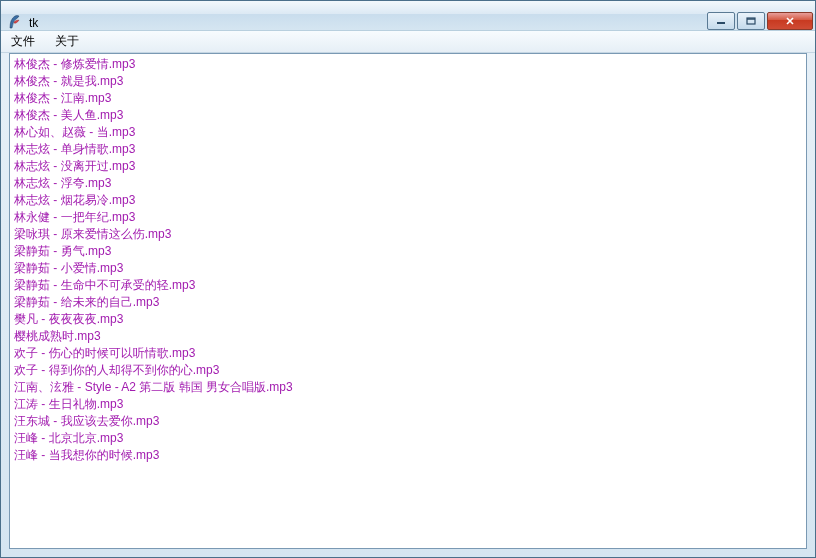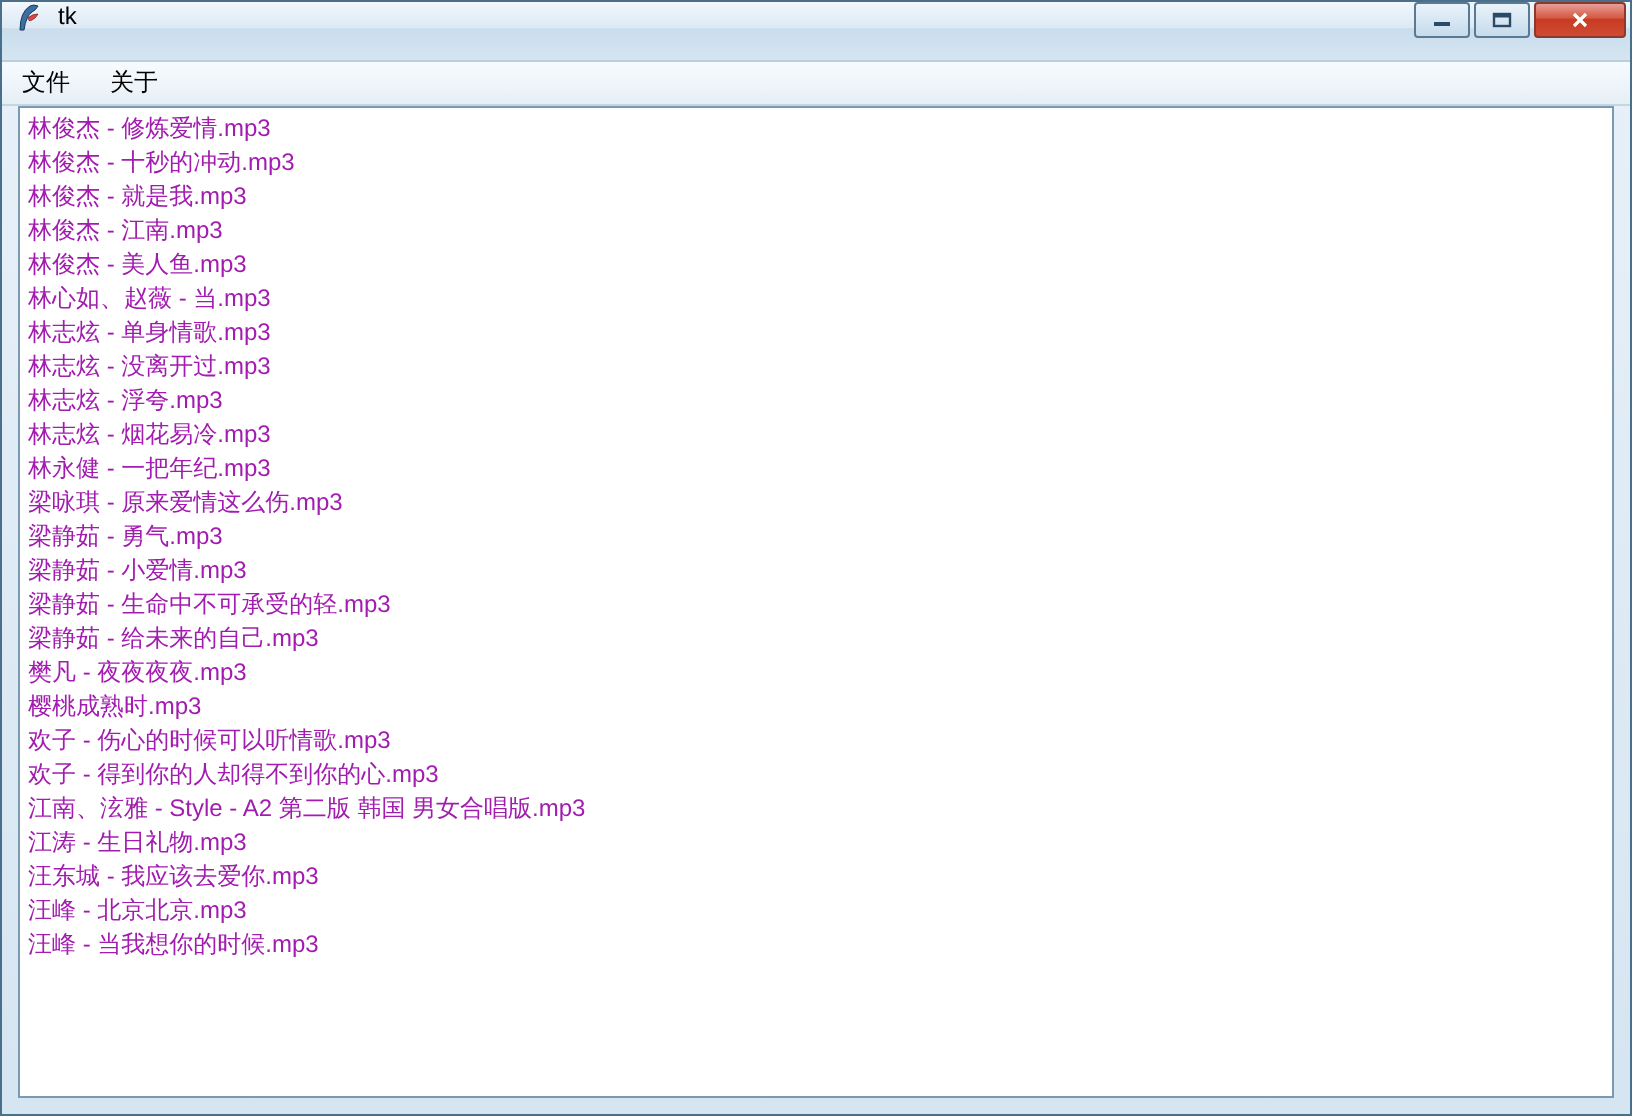--- a/index.html
+++ b/index.html
@@ -1,18 +1,18 @@
 <!DOCTYPE html>
 <html><head>
 <meta charset="utf-8">
 <style>
 *{margin:0;padding:0;box-sizing:border-box}
 body{font-family:"Microsoft YaHei","SimSun",sans-serif;font-size:12px;background:#fff;overflow:hidden}
 .window{width:816px;height:558px;border:1px solid #4a6f8a;background:linear-gradient(to bottom,#e8f1f8 0%,#d5e5f1 100%);display:flex;flex-direction:column}
-.titlebar{height:30px;background:linear-gradient(to bottom,#f2f8fc 0%,#dce9f4 45%,#c9dded 46%,#d5e5f1 100%);display:flex;align-items:flex-start;padding:0 2px 0 6px;border-bottom:1px solid #b8cfde}
+.titlebar{height:30px;background:linear-gradient(to bottom,#f2f8fc 0%,#dce9f4 45%,#c9dded 46%,#d5e5f1 100%);display:flex;align-items:flex-end;padding:0 2px 0 6px;border-bottom:1px solid #b8cfde}
 .tk-icon{width:16px;height:16px;margin-right:6px}
 .title-text{flex:1;color:#000;font-size:12px}
 .controls{display:flex;gap:2px}
 .btn{width:28px;height:18px;border:1px solid #5a7a94;border-radius:2px;display:flex;align-items:center;justify-content:center;cursor:pointer;background:linear-gradient(to bottom,#eaf3fa 0%,#c5dbec 100%)}
 .btn svg{display:block}
 .btn-close{width:46px;background:linear-gradient(to bottom,#e89e99 0%,#d4573f 45%,#c83a21 46%,#cf4b34 100%);border-color:#8a3a2a}
 .btn-close svg{stroke:#fff}
 .menubar{height:22px;background:linear-gradient(to bottom,#f7fbfe 0%,#e6eff6 100%);display:flex;align-items:flex-end;padding:0 6px;border-bottom:1px solid #c5d6e3;gap:12px}
 .menu-item{color:#000;font-size:12px;cursor:default;padding:2px 4px}
 .content{flex:1;margin:0 8px 8px 8px;background:#fff;border:1px solid #7a99b3;overflow:hidden}
@@ -49,21 +49,20 @@
       </div>
     </div>
   </div>
   <div class="menubar">
     <span class="menu-item">文件</span>
     <span class="menu-item">关于</span>
   </div>
   <div class="content">
     <div class="list" id="file-list">
         <div class="list-item">林俊杰 - 修炼爱情.mp3</div>
-        <div class="list-item">林俊杰 - 十秒的冲动.mp3</div>
         <div class="list-item">林俊杰 - 就是我.mp3</div>
         <div class="list-item">林俊杰 - 江南.mp3</div>
         <div class="list-item">林俊杰 - 美人鱼.mp3</div>
         <div class="list-item">林心如、赵薇 - 当.mp3</div>
         <div class="list-item">林志炫 - 单身情歌.mp3</div>
         <div class="list-item">林志炫 - 没离开过.mp3</div>
         <div class="list-item">林志炫 - 浮夸.mp3</div>
         <div class="list-item">林志炫 - 烟花易冷.mp3</div>
         <div class="list-item">林永健 - 一把年纪.mp3</div>
         <div class="list-item">梁咏琪 - 原来爱情这么伤.mp3</div>

